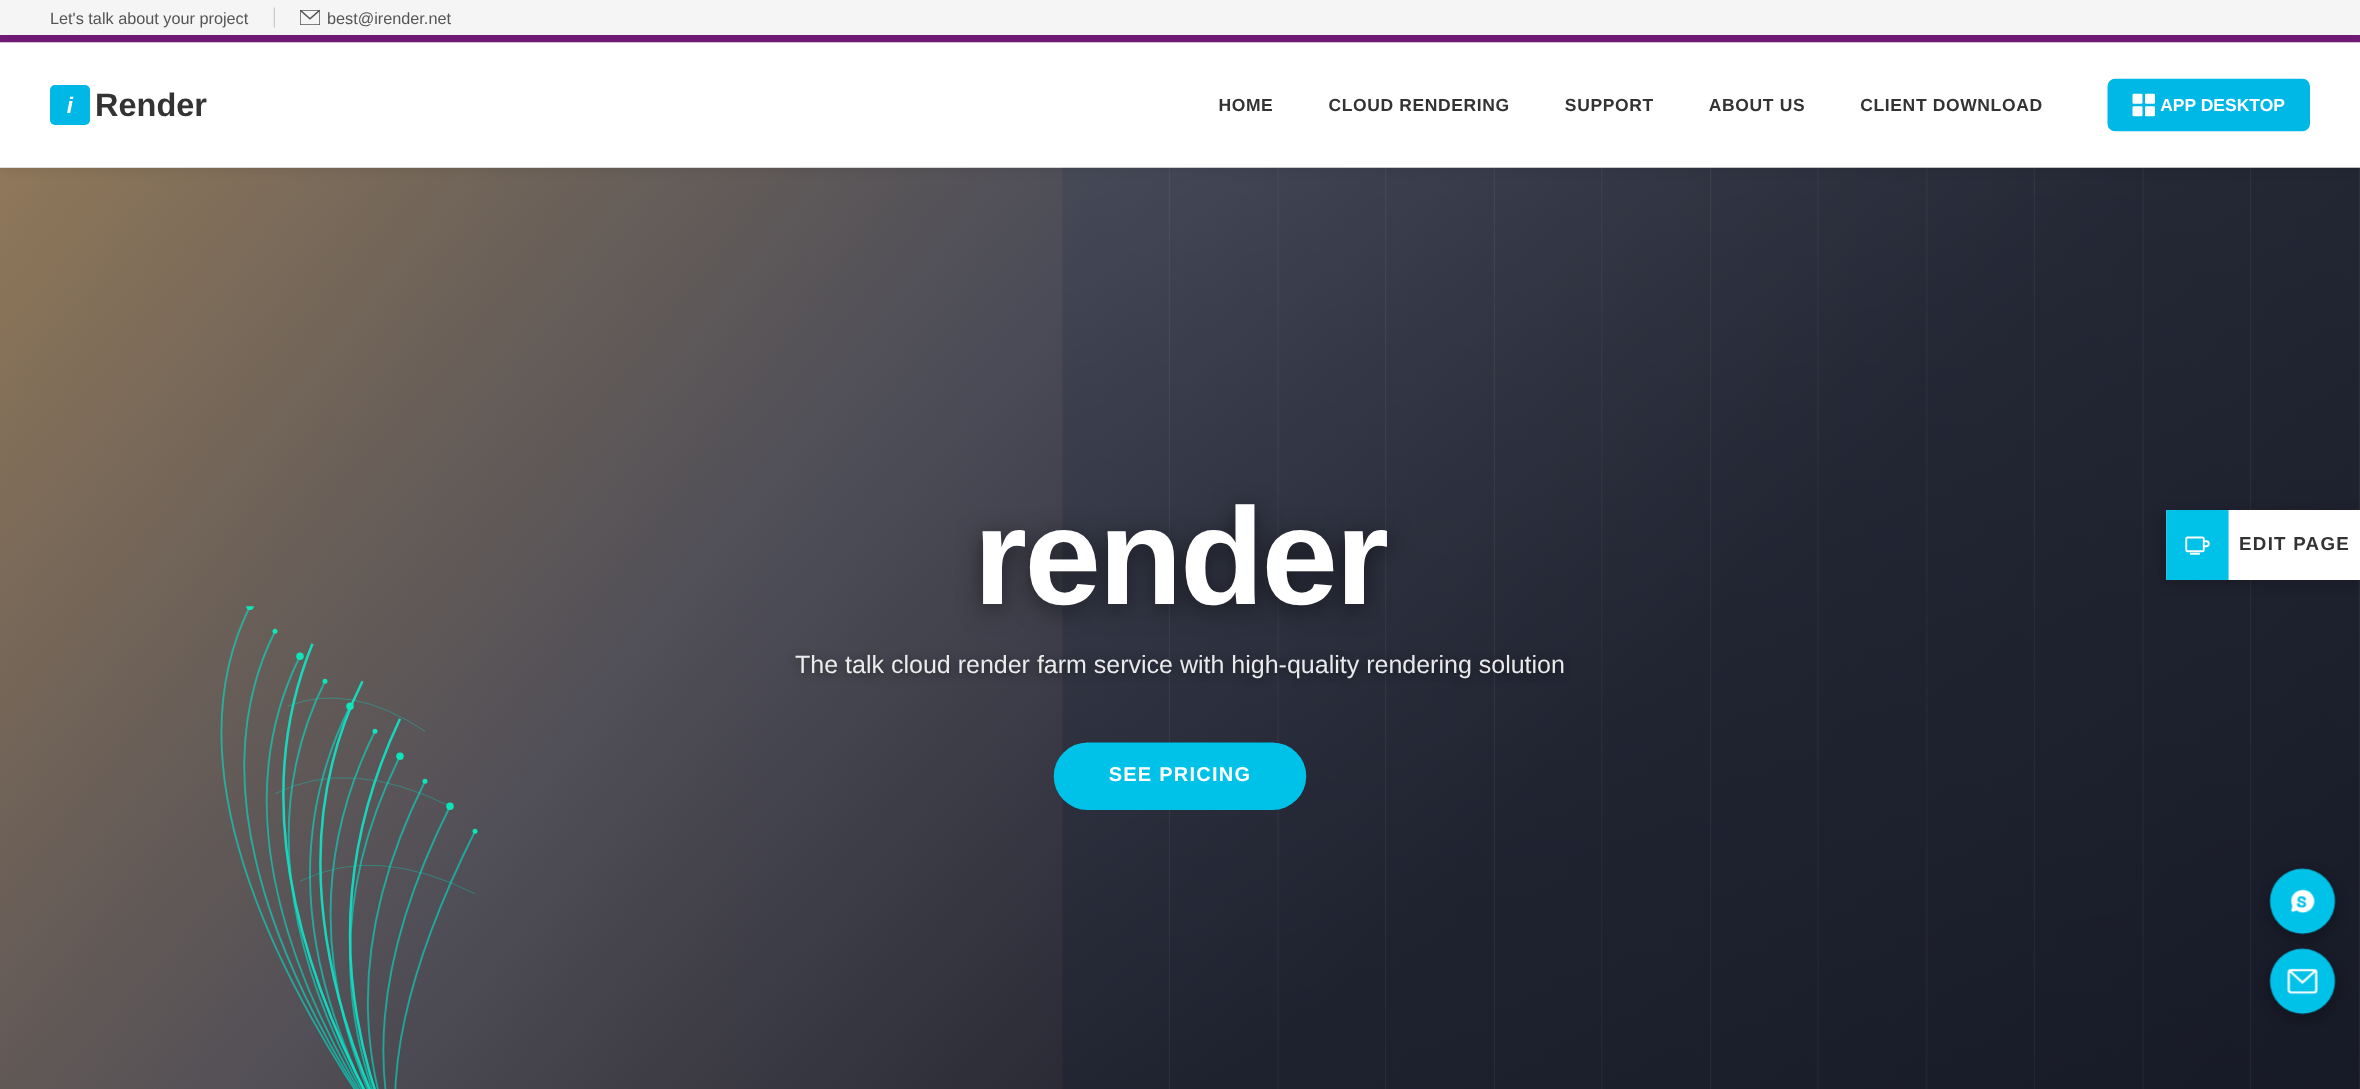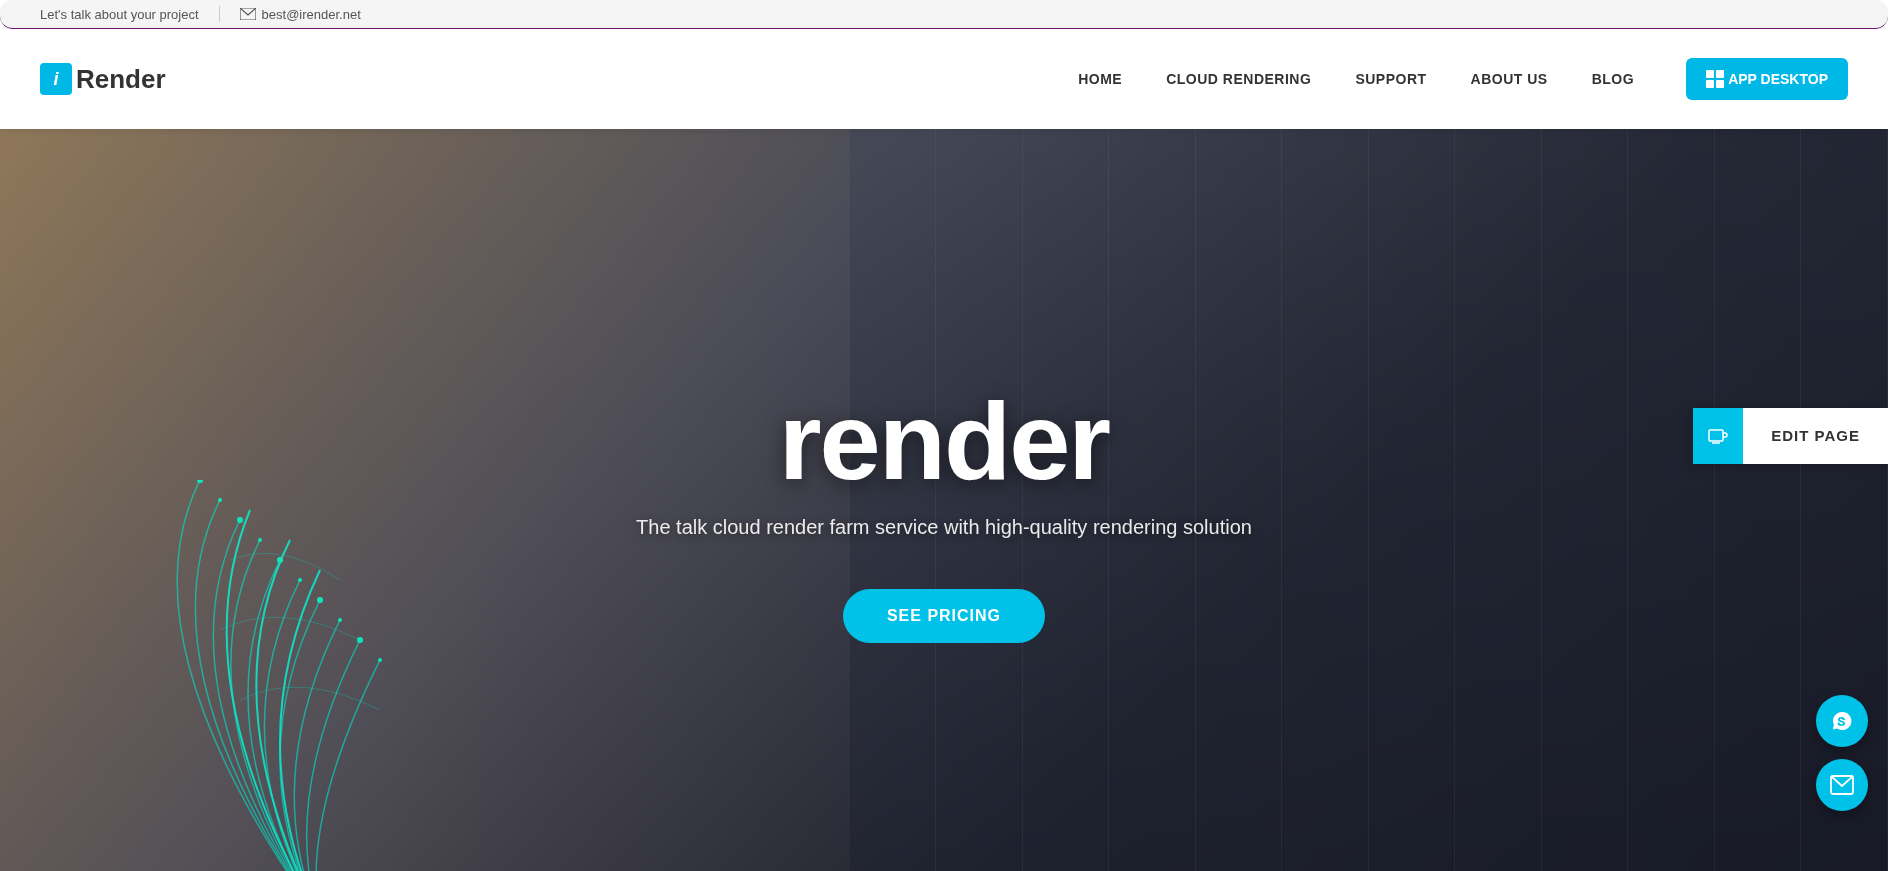--- a/index.html
+++ b/index.html
@@ -7,22 +7,21 @@
 
     
     .top-bar {
       background: #f5f5f5;
       display: flex;
       align-items: center;
       padding: 6px 40px;
       gap: 20px;
       font-size: 13px;
       color: #555;
-      border-bottom: 1px solid #701a75;
-      border-radius: 13px;
+      border-bottom: 6px solid #701a75;
     }
     .top-bar-contact {
       display: flex;
       align-items: center;
       gap: 6px;
     }
     .top-bar-divider {
       width: 1px;
       height: 16px;
       background: #ccc;
@@ -253,21 +252,21 @@
       width: 50px;
       height: 56px;
       display: flex;
       align-items: center;
       justify-content: center;
       color: white;
       font-size: 20px;
     }
     .edit-page-label {
       background: white;
-      padding: 0 28px;
+      padding: 0 8px;
       height: 56px;
       display: flex;
       align-items: center;
       font-weight: 700;
       font-size: 15px;
       color: #333;
       text-transform: uppercase;
       letter-spacing: 1px;
     }
 
@@ -317,21 +316,21 @@
   <a class="logo" href="#">
     <span class="logo-icon">i</span>
     <span class="logo-text">Render</span>
   </a>
 
   <nav class="nav">
     <a class="nav-item" href="#">HOME</a>
     <a class="nav-item" href="#">CLOUD RENDERING</a>
     <a class="nav-item" href="#">SUPPORT</a>
     <a class="nav-item" href="#">ABOUT US</a>
-    <a class="nav-item" href="#">BLOG</a>
+    <a class="nav-item" href="#">CLIENT DOWNLOAD</a>
   </nav>
 
   <button class="app-desktop-btn">
     <div class="windows-icon">
       <span></span>
         <span></span>
         <span></span>
         <span></span>
     </div>
     <span>APP DESKTOP</span>

